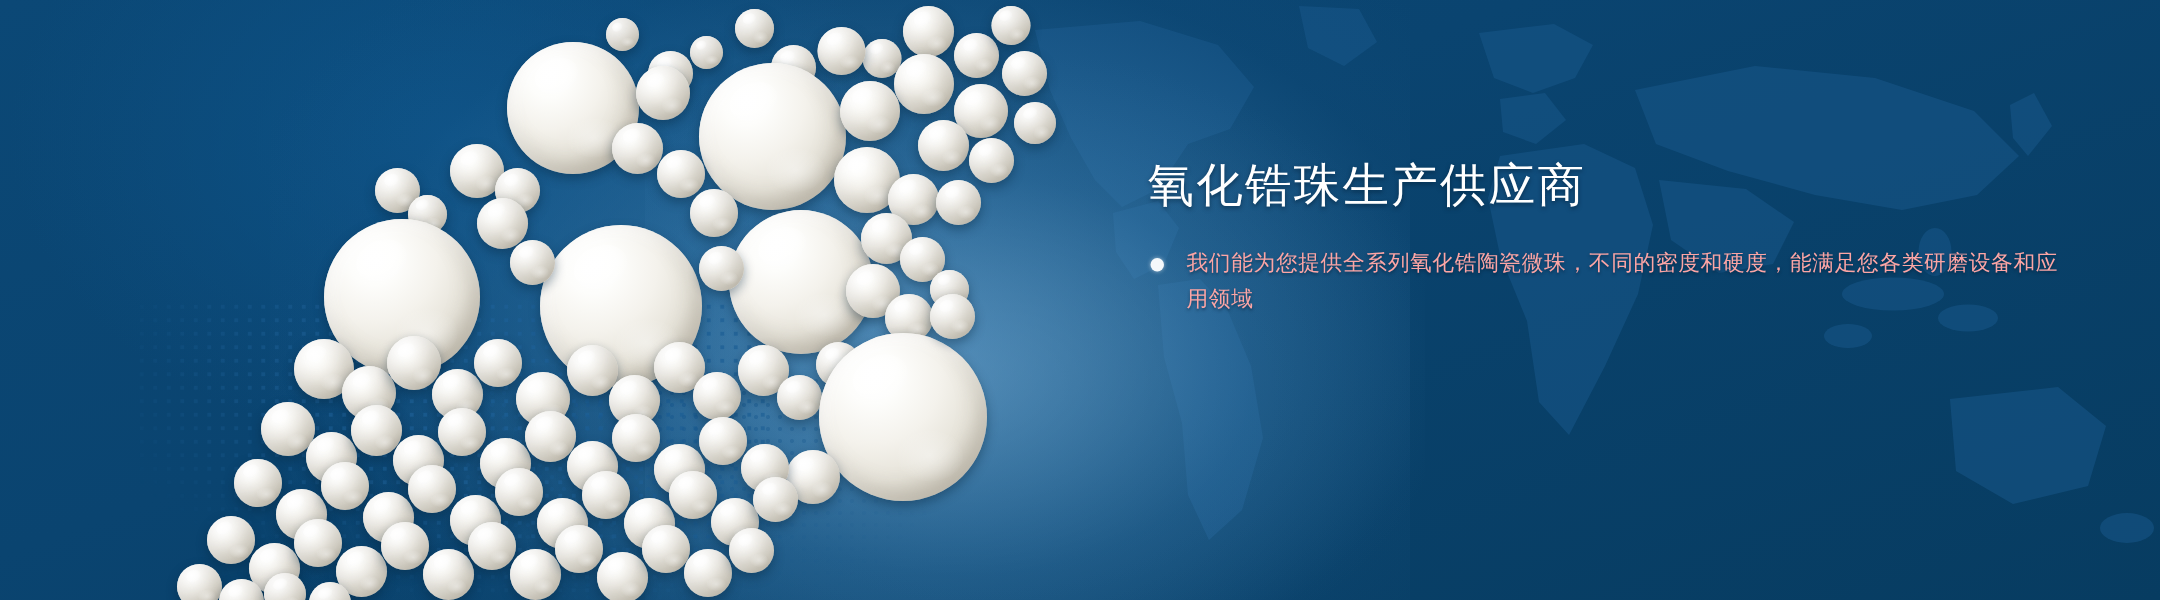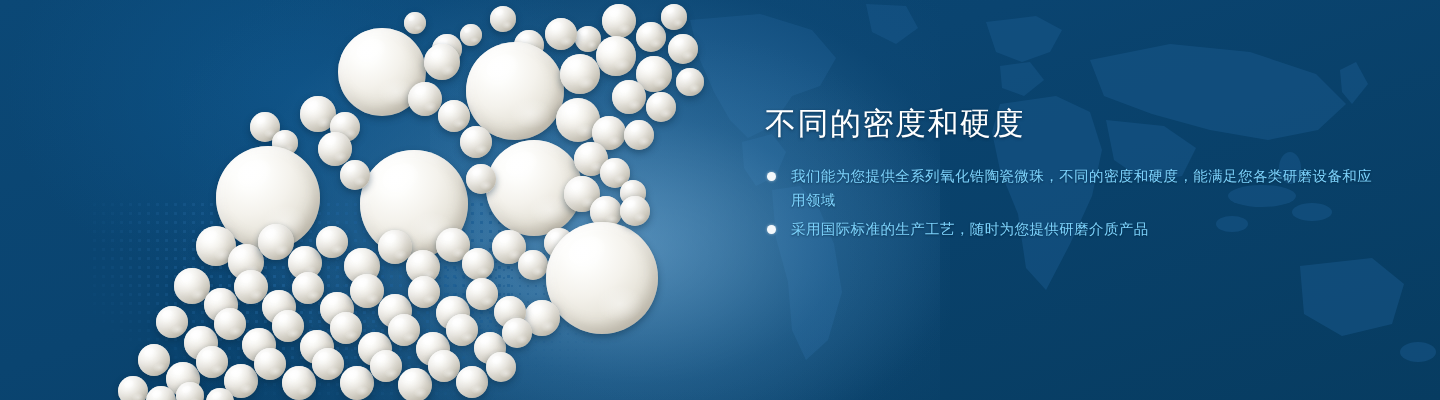--- a/index.html
+++ b/index.html
@@ -127,21 +127,21 @@
   }
   .bullets {
     list-style: none;
     margin: 0;
     padding: 0;
   }
   .bullet {
     position: relative;
     padding-left: 26px;
     margin-bottom: 5px;
-    color: #7dd3fc;
+    color: #fca5a5;
     font-size: 14.5px;
     line-height: 24px;
     letter-spacing: 0.4px;
     text-shadow: 0 1px 2px rgba(2,26,46,0.5);
   }
   .bullet-dot {
     position: absolute;
     left: 2px;
     top: 8px;
     width: 9px;
@@ -304,27 +304,23 @@
     <div class="bead" style="left:456px;top:366px;width:32px;height:32px;"></div>
     <div class="bead" style="left:486px;top:352px;width:30px;height:30px;"></div>
 
     <div class="bead" style="left:118px;top:376px;width:30px;height:30px;"></div>
     <div class="bead" style="left:146px;top:386px;width:30px;height:30px;"></div>
     <div class="bead" style="left:176px;top:382px;width:28px;height:28px;"></div>
     <div class="bead" style="left:206px;top:388px;width:28px;height:28px;"></div>
   </div>
 
   <div class="copy">
-    <h1 class="headline">不同的密度和硬度</h1>
+    <h1 class="headline">氧化锆珠生产供应商</h1>
 
     <ul class="bullets">
       <li class="bullet">
         <span class="bullet-dot"></span>
         <span>我们能为您提供全系列氧化锆陶瓷微珠，不同的密度和硬度，能满足您各类研磨设备和应用领域</span>
       </li>
-      <li class="bullet">
-        <span class="bullet-dot"></span>
-        <span>采用国际标准的生产工艺，随时为您提供研磨介质产品</span>
-      </li>
     </ul>
   </div>
 
 </div>
 
 </body></html>

